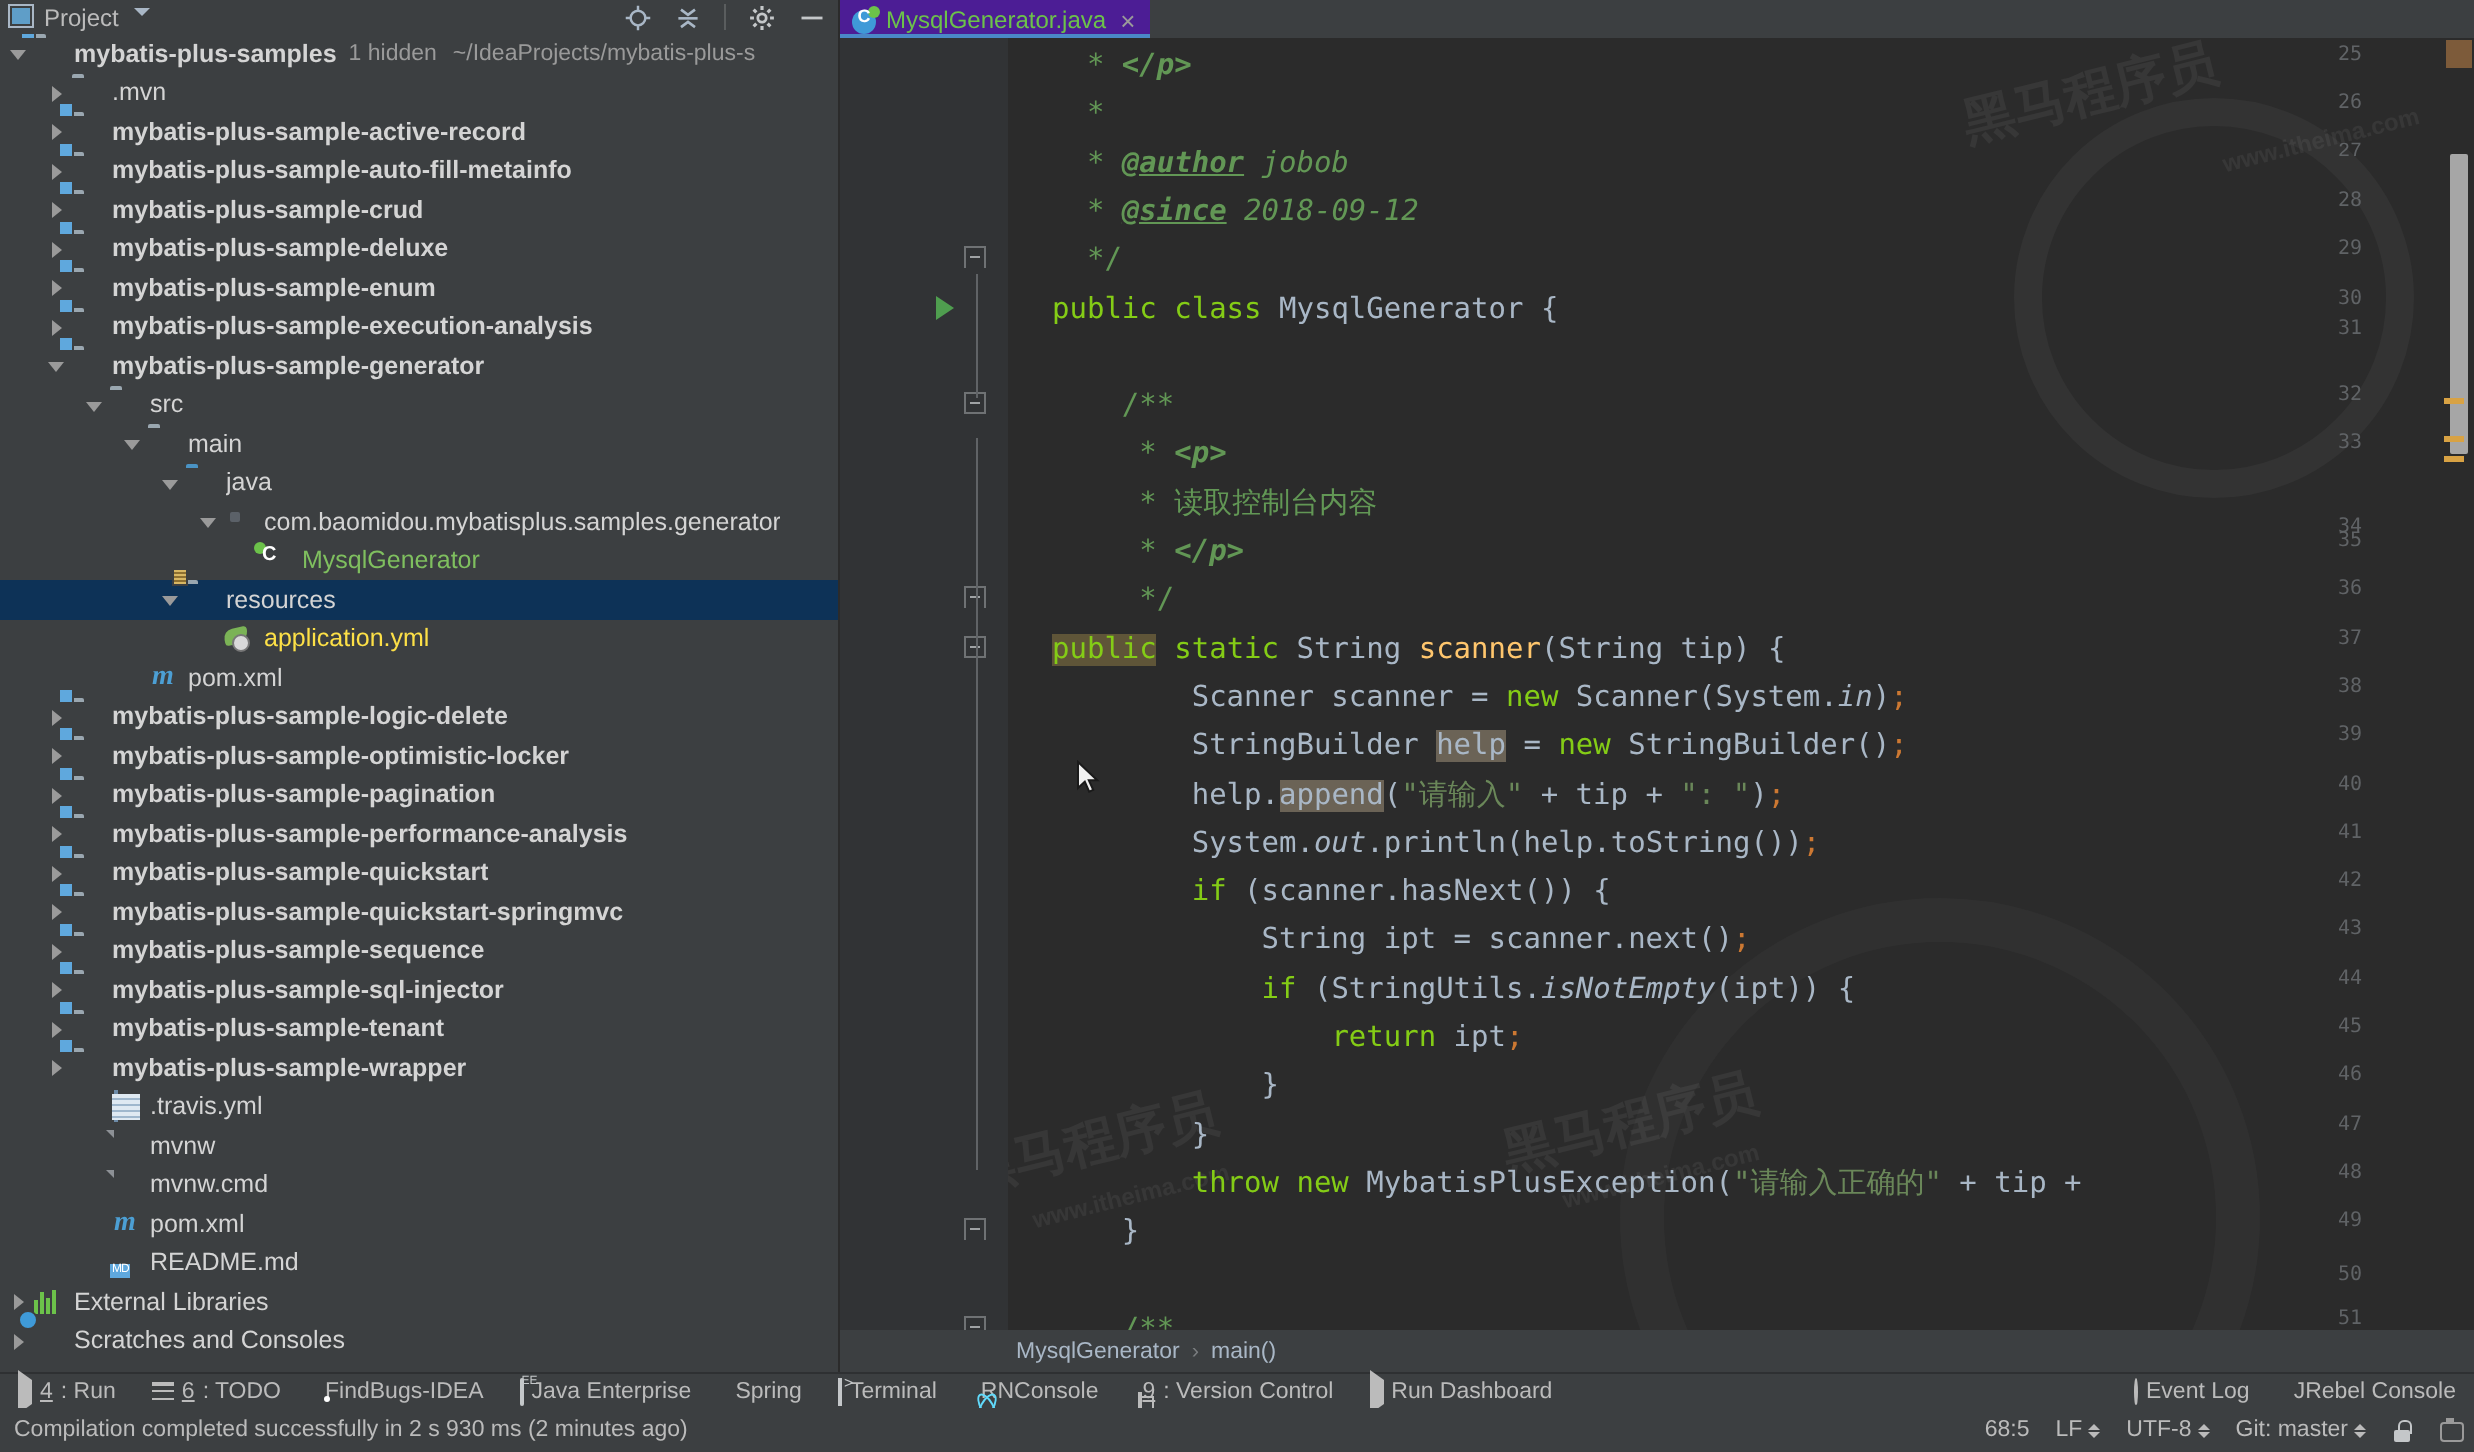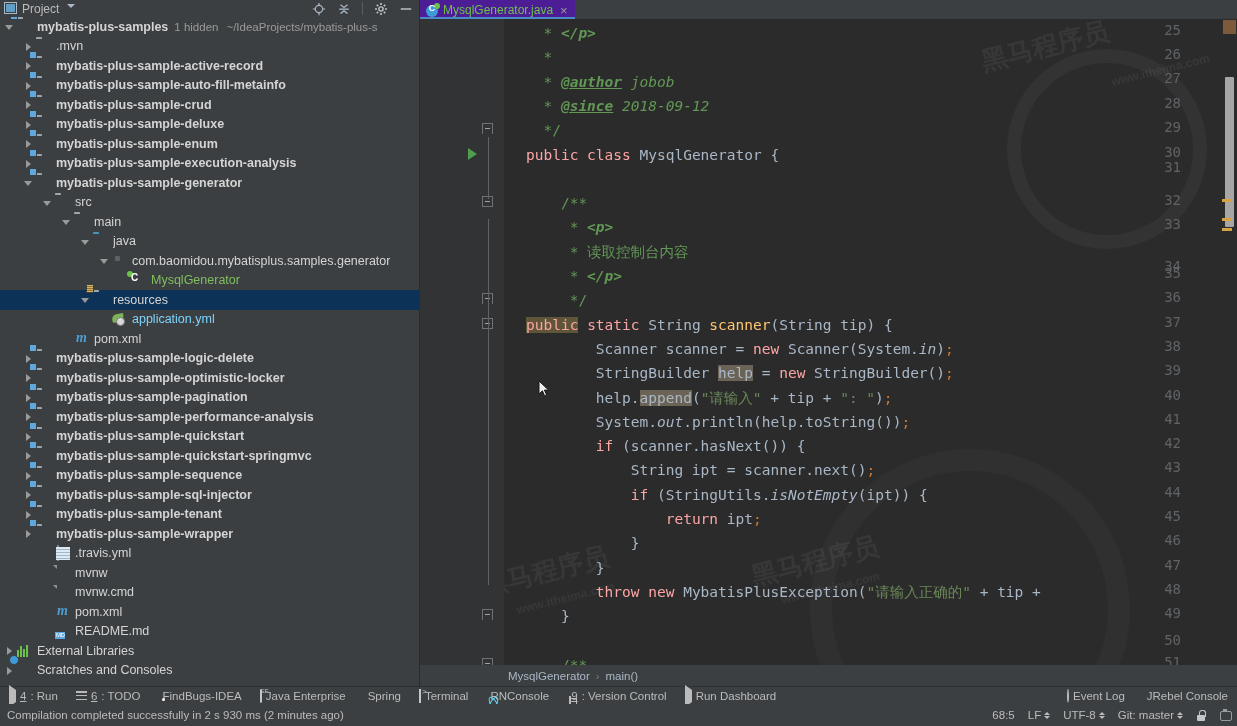--- a/index.html
+++ b/index.html
@@ -68,21 +68,21 @@
   .arrow.open::before {
     content: ''; position: absolute; left: 1px; top: 4px;
     border-top: 5px solid #9a9a9a;
     border-left: 4px solid transparent; border-right: 4px solid transparent;
   }
   .arrow.none { }
   .ticon { width: 16px; height: 15px; flex: 0 0 16px; margin-right: 4px; position: relative; }
   .tlabel { overflow: hidden; text-overflow: clip; }
   .tlabel.bold { font-weight: bold; }
   .tlabel.green { color: #7fbf5f; }
-  .tlabel.blue { color: #7dd3fc; }
+  .tlabel.blue { color: #fde047; }
   .tmeta { color: #9a9a9a; font-size: 11.5px; margin-left: 6px; font-weight: normal; }
   .tpath { color: #9a9a9a; font-size: 11.5px; margin-left: 8px; font-weight: normal; }
 
   
   .f-plain { background: #9aa7b0; border-radius: 1px 2px 2px 2px;
     width: 14px; height: 11px; margin-top: 2px; position: relative; }
   .f-plain::before { content:''; position:absolute; left:0; top:-2px; width:6px; height:2px;
     background:#9aa7b0; border-radius: 1px 1px 0 0;}
   .f-blue { background: #4a93c4; }
   .f-blue::before { background: #4a93c4; }
@@ -181,21 +181,21 @@
   .wm-ring {
     position:absolute; left: 390px; top: 430px; width: 320px; height: 320px;
     border-radius:50%; border: 22px solid rgba(255,255,255,0.028); pointer-events:none;
   }
   .gutter {
     position: absolute; left: 0; top: 0; width: 84px; height: 100%;
     background: #313335;
   }
   .ln {
     position: absolute; right: 56px; width: 40px; text-align: right;
-    font-family: "DejaVu Sans Mono", monospace; font-size: 14px; color: #606366;
+    font-family: "DejaVu Sans Mono", monospace; font-size: 10px; color: #606366;
   }
   .fold-marks { position: absolute; left: 62px; top: 0; width: 14px; height: 100%; }
   .fold-line { position:absolute; left:6px; width:1px; background:#606366; }
   .fold-box {
     position:absolute; left:0; width:11px; height:11px; border:1px solid #6f7274;
     background:#313335;
   }
   .fold-box::after{content:'';position:absolute;left:2px;top:4px;width:5px;height:1px;
     background:#a0a3a5;}
   .fold-box.end { border-bottom:none; }
@@ -203,21 +203,21 @@
     position:absolute; left: 48px; width:0;height:0;
     border-left: 9px solid #4f9e4f; border-top: 6px solid transparent;
     border-bottom: 6px solid transparent;
   }
   .code-lines {
     position: absolute; left: 84px; top: 0; right: 0; bottom: 0;
     font-family: "DejaVu Sans Mono", monospace; font-size: 14.5px;
     line-height: 24.3px; white-space: pre; color: #a9b7c6;
   }
   .cl { position: absolute; left: 22px; height: 24.3px; }
-  .kw { color: #fca5a5; text-align: center; }
+  .kw { color: #84cc16; text-align: center; }
   .cm { color: #629755; }
   .cmt { color: #629755; font-style: italic; }
   .tag { color: #629755; font-weight: bold; font-style: italic; }
   .doc-tag { color: #629755; font-weight: bold; font-style: italic;
     text-decoration: underline; }
   .str { color: #6a8759; }
   .fn { color: #ffc66d; }
   .stat { font-style: italic; }
   .id { color: #a9b7c6; }
   .hl-caret { background: #5f5538; }

